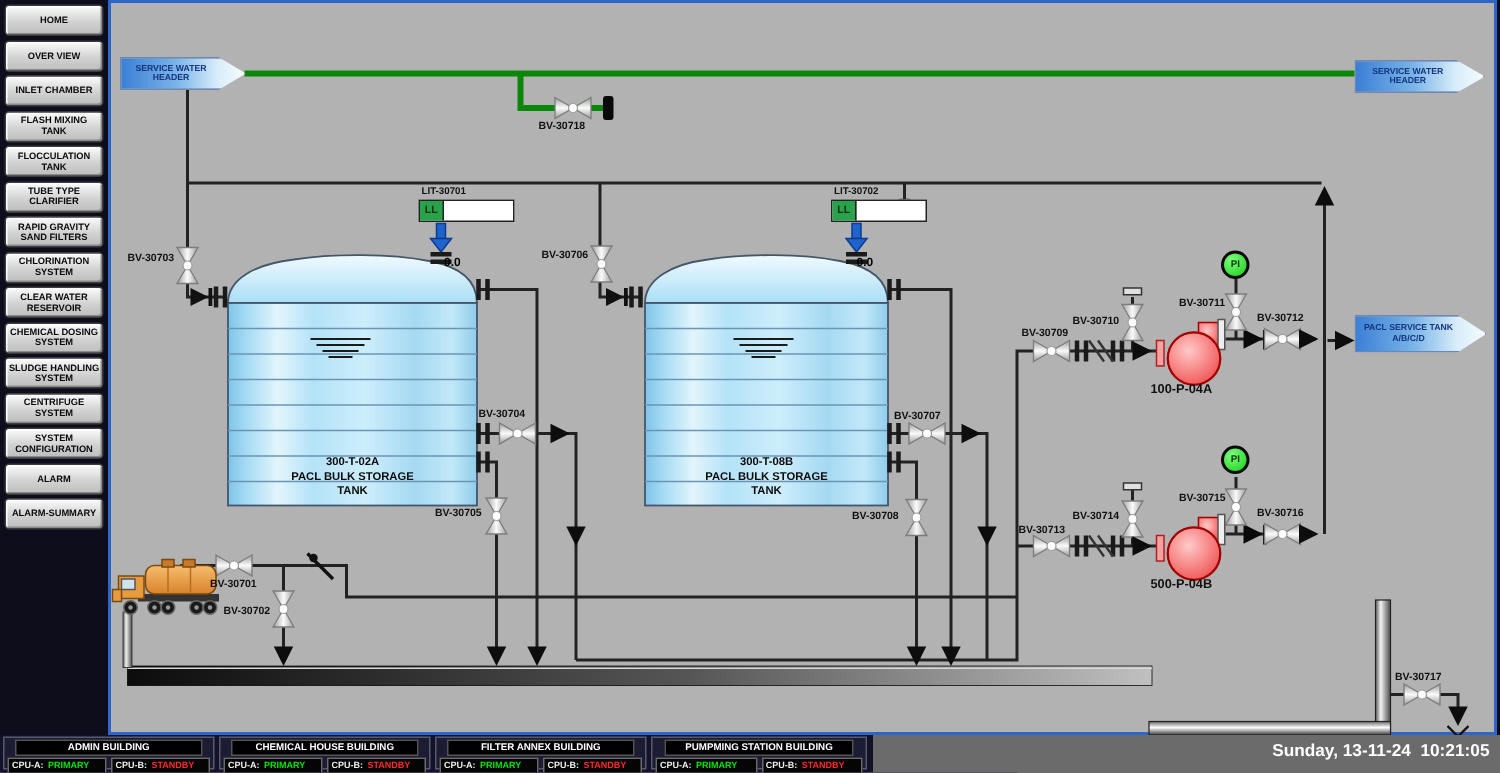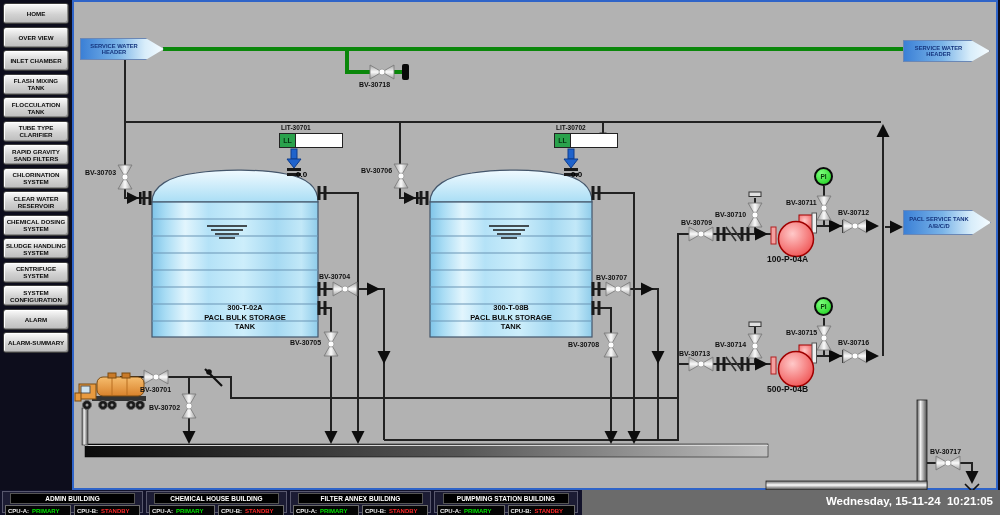--- a/index.html
+++ b/index.html
@@ -317,21 +317,21 @@
 </div>
 <div class="lit-tag" style="left:556px;top:124px;">LIT-30702</div>
 <div class="lit-box" style="left:554px;top:133px;">
   <div class="lit-ll">LL</div>
   <div class="lit-val">0.0</div>
 </div>
 
 <div class="pi" style="left:814px;top:167px;">PI</div>
 <div class="pi" style="left:814px;top:297px;">PI</div>
 
-<div class="tklabel" style="left:152px;top:303px;width:166px;padding-left:10px;">
+<div class="tklabel" style="left:152px;top:303px;width:166px;">
   <span style="display:block">300-T-02A</span>
   <span style="display:block">PACL BULK STORAGE</span>
   <span style="display:block">TANK</span>
 </div>
 <div class="tklabel" style="left:430px;top:303px;width:162px;">
   <span style="display:block">300-T-08B</span>
   <span style="display:block">PACL BULK STORAGE</span>
   <span style="display:block">TANK</span>
 </div>
 
@@ -370,21 +370,21 @@
   <div class="sb-btn">CHEMICAL DOSING SYSTEM</div>
   <div class="sb-btn">SLUDGE HANDLING SYSTEM</div>
   <div class="sb-btn">CENTRIFUGE SYSTEM</div>
   <div class="sb-btn">SYSTEM CONFIGURATION</div>
   <div class="sb-btn">ALARM</div>
   <div class="sb-btn">ALARM-SUMMARY</div>
 </div>
 
 <div class="statusbar">
   <div class="datezone">
-    <div class="datetime">Wednesday, 15-11-24  10:21:05</div>
+    <div class="datetime">Sunday, 13-11-24  10:21:05</div>
   </div>
 
   <div class="bpanel" style="left:2px;width:141px;">
     <div class="btitle">ADMIN BUILDING</div>
     <div class="cpurow">
       <div class="cpucell">
         <span class="cpulabel">CPU-A:</span>
         <span class="cpuval-g">PRIMARY</span>
       </div>
       <div class="cpucell">

